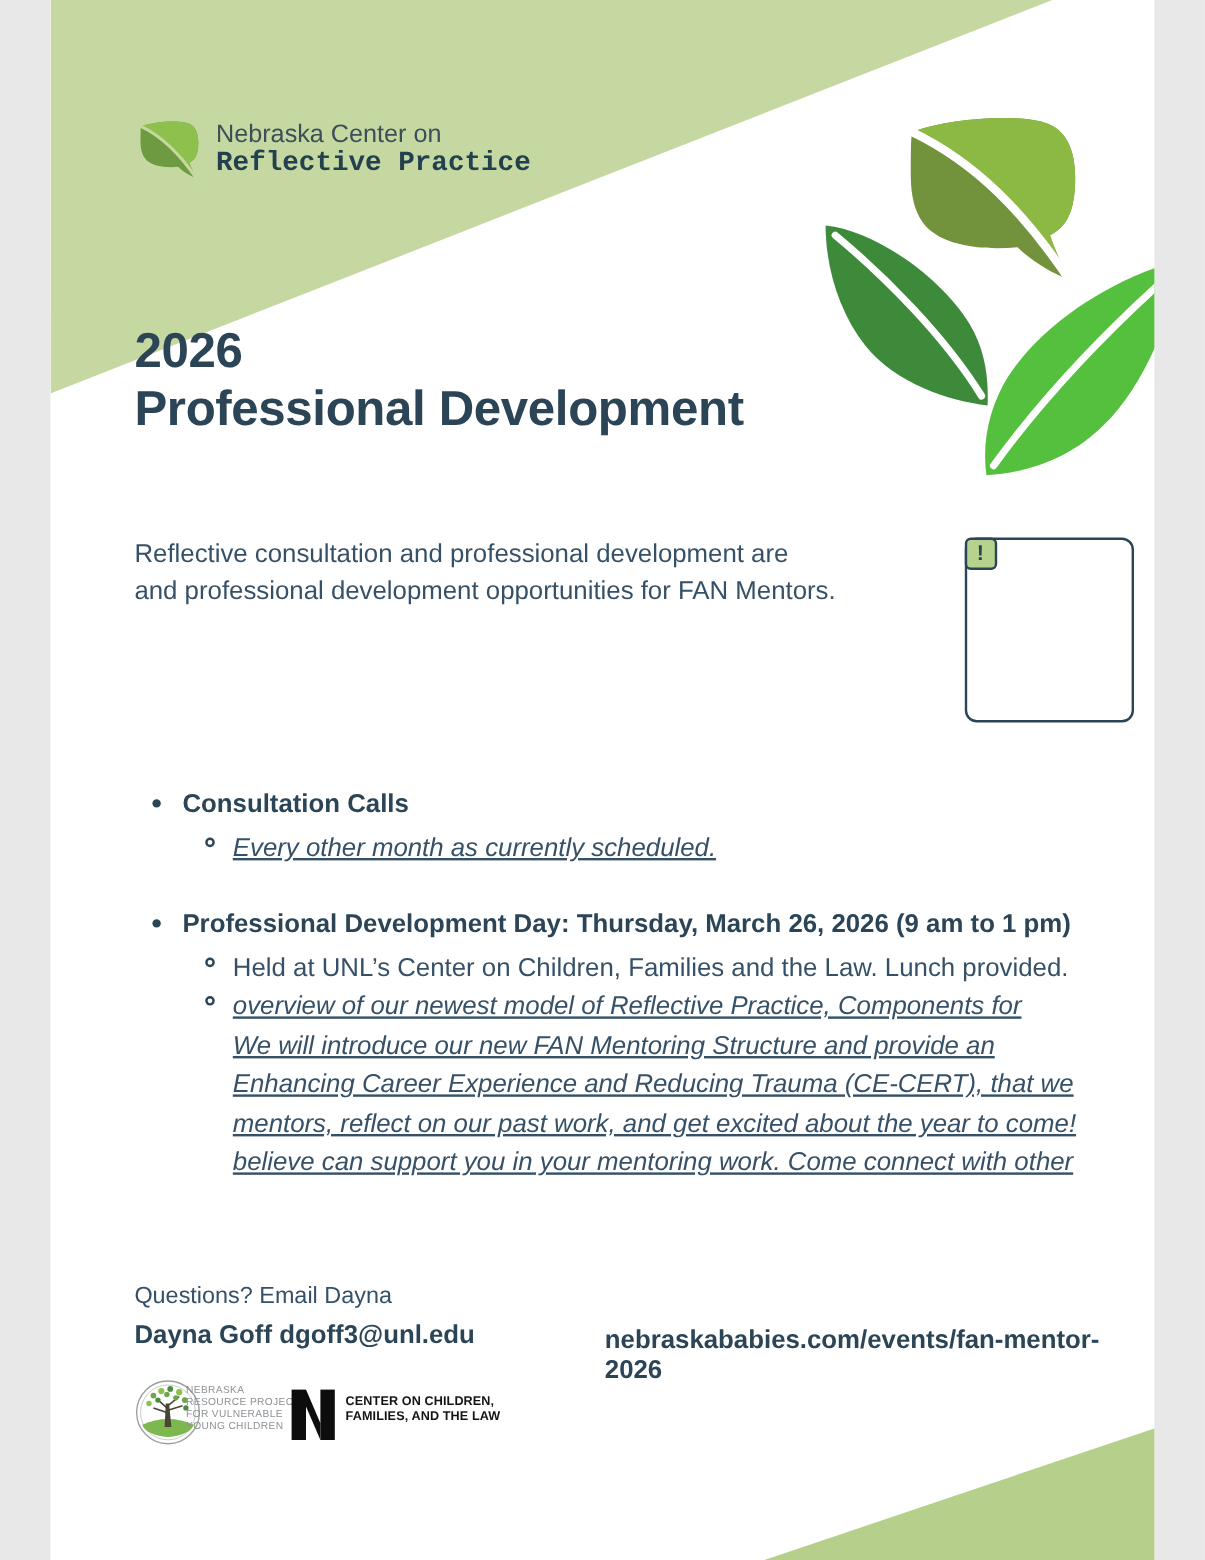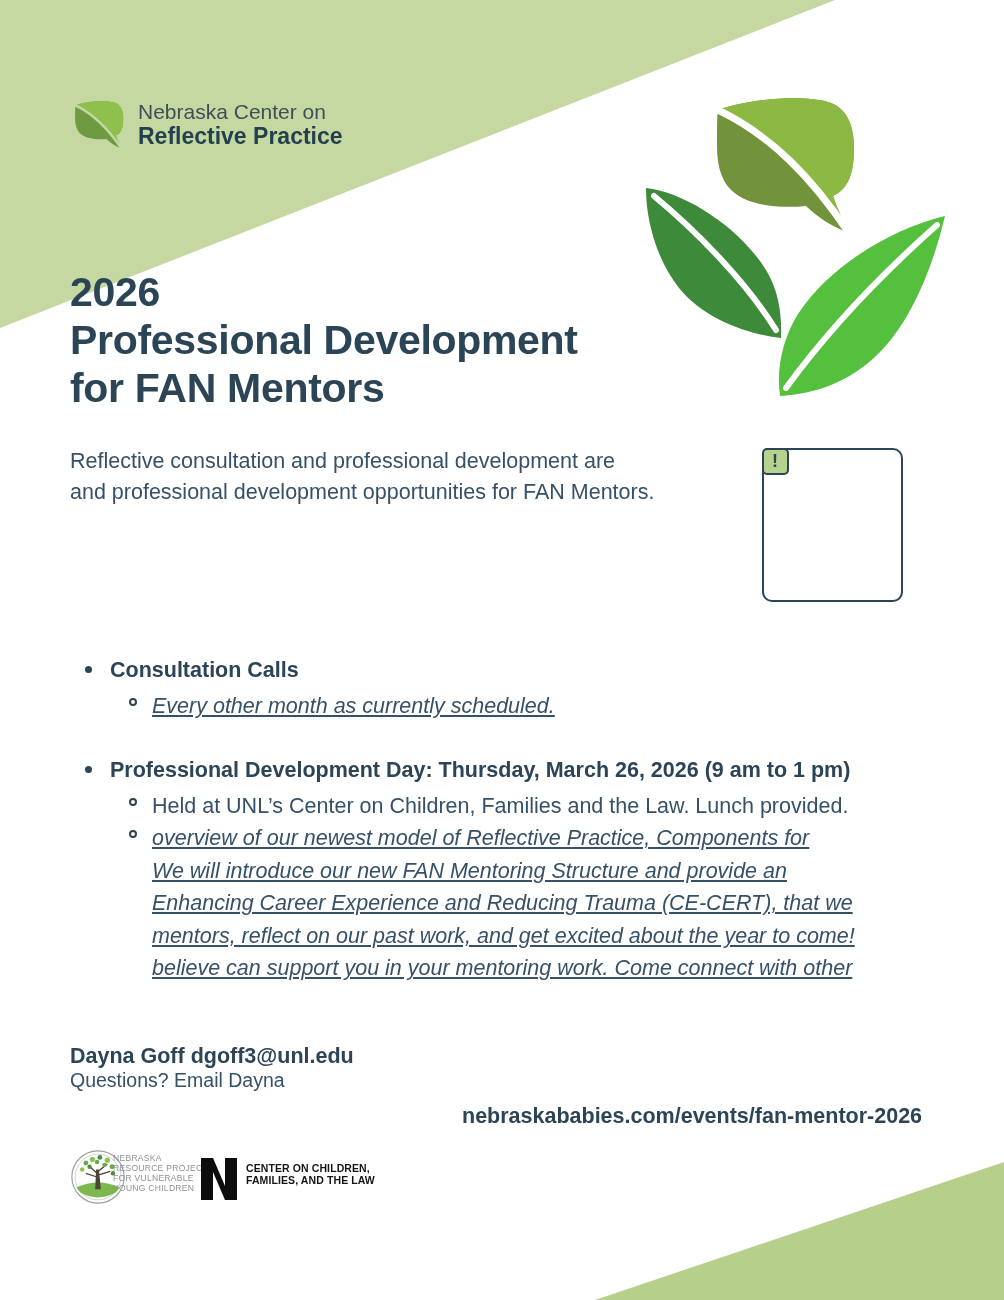--- a/index.html
+++ b/index.html
@@ -1,37 +1,37 @@
 <!DOCTYPE html>
 <html><head>
 <meta charset="utf-8">
 <style>
   html,body{margin:0;padding:0;background:#e8e8e8;}
   .page{
-    position:relative;width:1004px;height:1300px;margin:0 auto;
+    position:relative;width:920px;height:1300px;margin:0 auto;
     background:#ffffff;overflow:hidden;
     font-family:"Liberation Sans", sans-serif;color:#2b4557;
   }
   
   .top-band{
     position:absolute;left:0;top:0;width:1004px;height:330px;
     background:#c6d8a2;
     clip-path:polygon(0 0,835px 0,0 328px);
   }
   .bottom-band{
     position:absolute;left:0;bottom:0;width:1004px;height:140px;
     background:#b6d08c;
     clip-path:polygon(595px 140px,1004px 2px,1004px 140px);
   }
   
   .brand{position:absolute;left:72px;top:99px;display:flex;align-items:center;}
   .brand svg{display:block;}
   .brand-text{margin-left:12px;line-height:1.08;}
   .brand-line1{font-size:21px;color:#3d4e59;}
-  .brand-line2{font-family:Liberation Sans, sans-serif;font-weight:bold;font-size:23px;color:#23404e;}
+  .brand-line2{font-family:Liberation Mono, monospace;font-weight:bold;font-size:23px;color:#23404e;}
   
   .leaves{position:absolute;left:600px;top:80px;}
   
   .title{position:absolute;left:70px;top:268px;font-weight:bold;
          font-size:41px;line-height:48px;letter-spacing:-0.3px;color:#2b4557;}
   
   .intro{position:absolute;left:70px;font-size:21.5px;line-height:30.6px;color:#365167;}
   .p1{top:446px;} .p2{top:556px;}
   
   .callout{
@@ -58,21 +58,21 @@
     position:absolute;left:15px;top:8px;width:7px;height:7px;border-radius:50%;background:#2b4557;
   }
   .ring{
     position:absolute;left:59px;top:8px;width:8px;height:8px;border-radius:50%;
     border:2px solid #2b4557;box-sizing:border-box;
   }
   .r-head1{top:658px;} .r-sub1{top:690px;}
   .r-head2{top:758px;} .r-sub2{top:790px;} .r-sub3{top:822px;}
   
   .questions{position:absolute;left:70px;top:1069px;font-size:19.5px;color:#365167;}
-  .name-email{position:absolute;left:70px;top:1044px;font-size:21.5px;font-weight:bold;color:#2b4557;}
+  .name-email{position:absolute;left:70px;top:1100px;font-size:21.5px;font-weight:bold;color:#2b4557;}
   .event-url{position:absolute;left:462px;top:1104px;font-size:21.5px;font-weight:bold;color:#2b4557;}
   
   .tree-logo{position:absolute;left:70px;top:1149px;}
   .nrp-text{
     position:absolute;left:113px;top:1153px;
     font-size:8.5px;line-height:10px;letter-spacing:0.3px;color:#8e9296;
   }
   .n-logo{position:absolute;left:199px;top:1156px;}
   .ccfl-text{
     position:absolute;left:246px;top:1163px;
@@ -115,21 +115,20 @@
       <g>
         <path d="M345,136 C332,190 310,243 278,274 C250,302 215,314 180,316 C176,288 183,258 198,234 C228,188 288,150 345,136 Z" fill="#55bf3e"></path>
         <path d="M337,145 C292,185 234,242 186,308" fill="none" stroke="#ffffff" stroke-width="6" stroke-linecap="round"></path>
       </g>
     </svg>
   </div>
 
   <div class="title">
     <div>2026</div>
     <div>Professional Development</div>
-    <div>for FAN Mentors</div>
   </div>
 
   <div class="intro p1">
     <div>Reflective consultation and professional development are</div>
     <div>and professional development opportunities for FAN Mentors.</div>
   </div>
 
   <div class="callout">
     <div class="callout-badge">!</div>
   </div>

